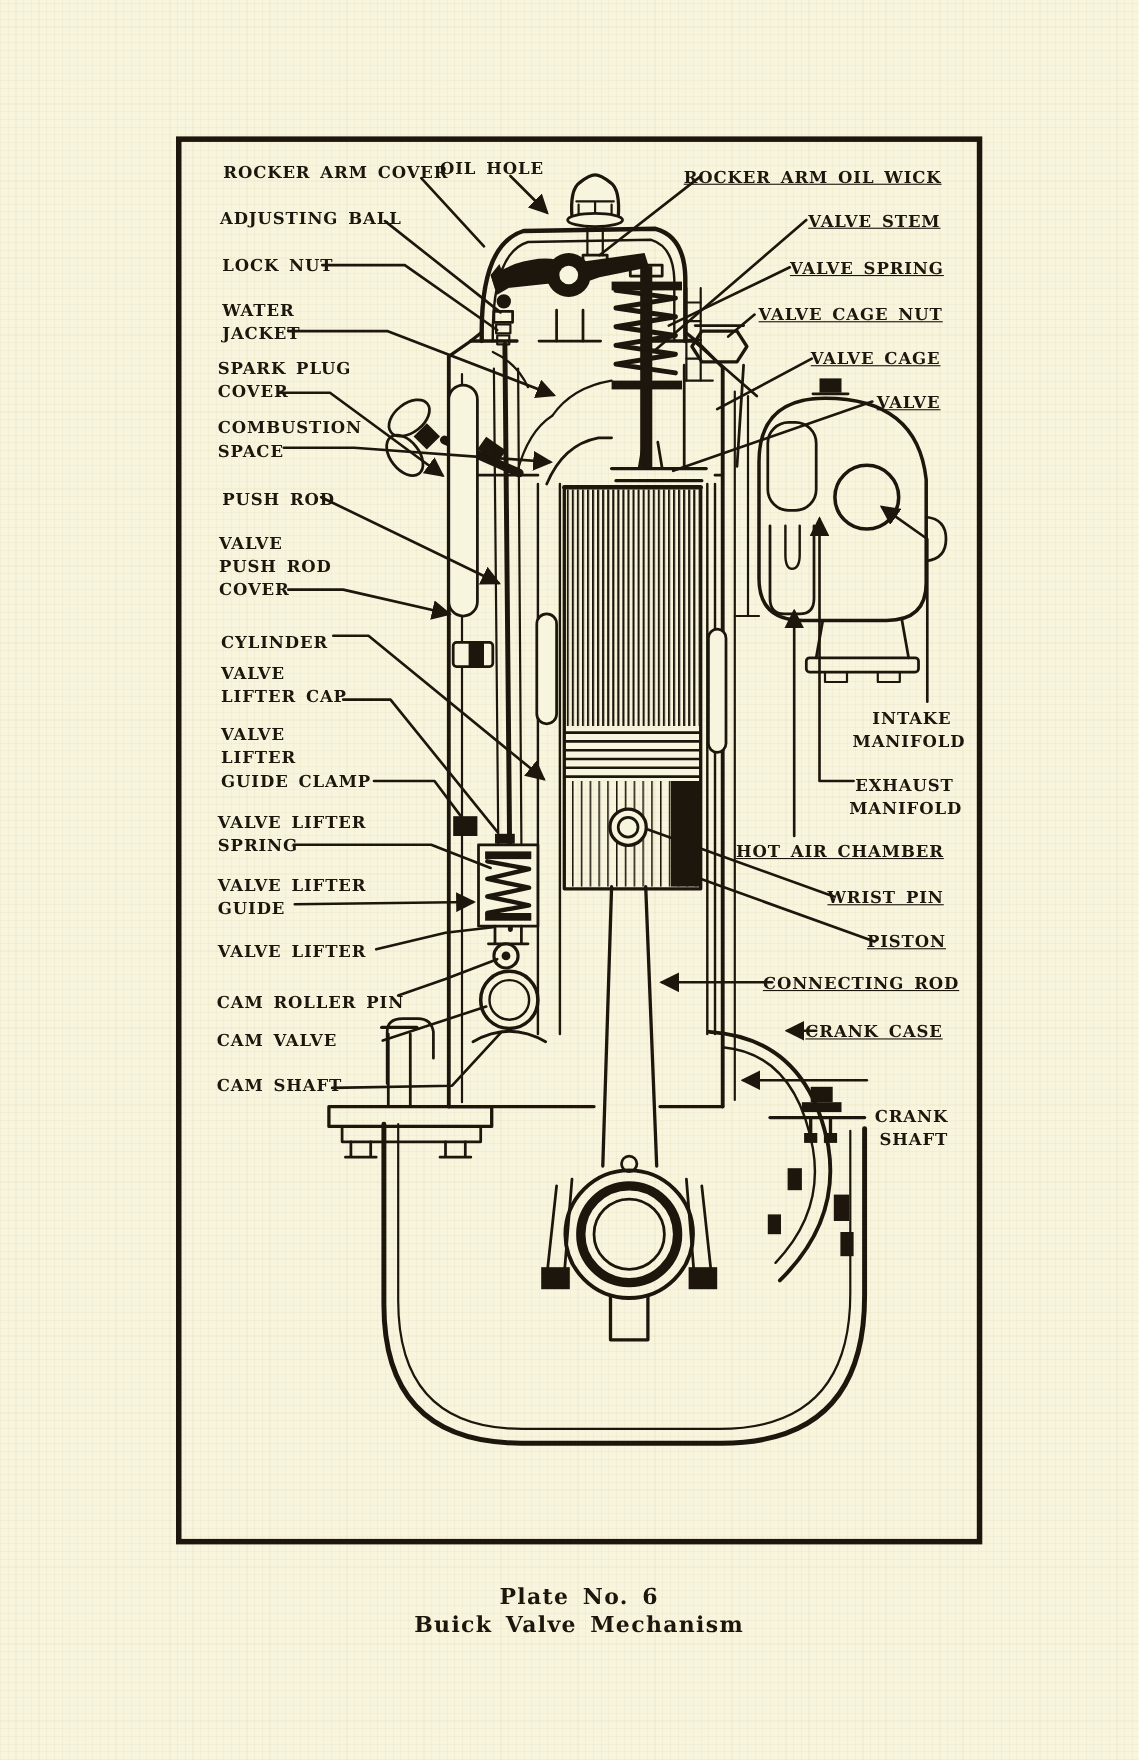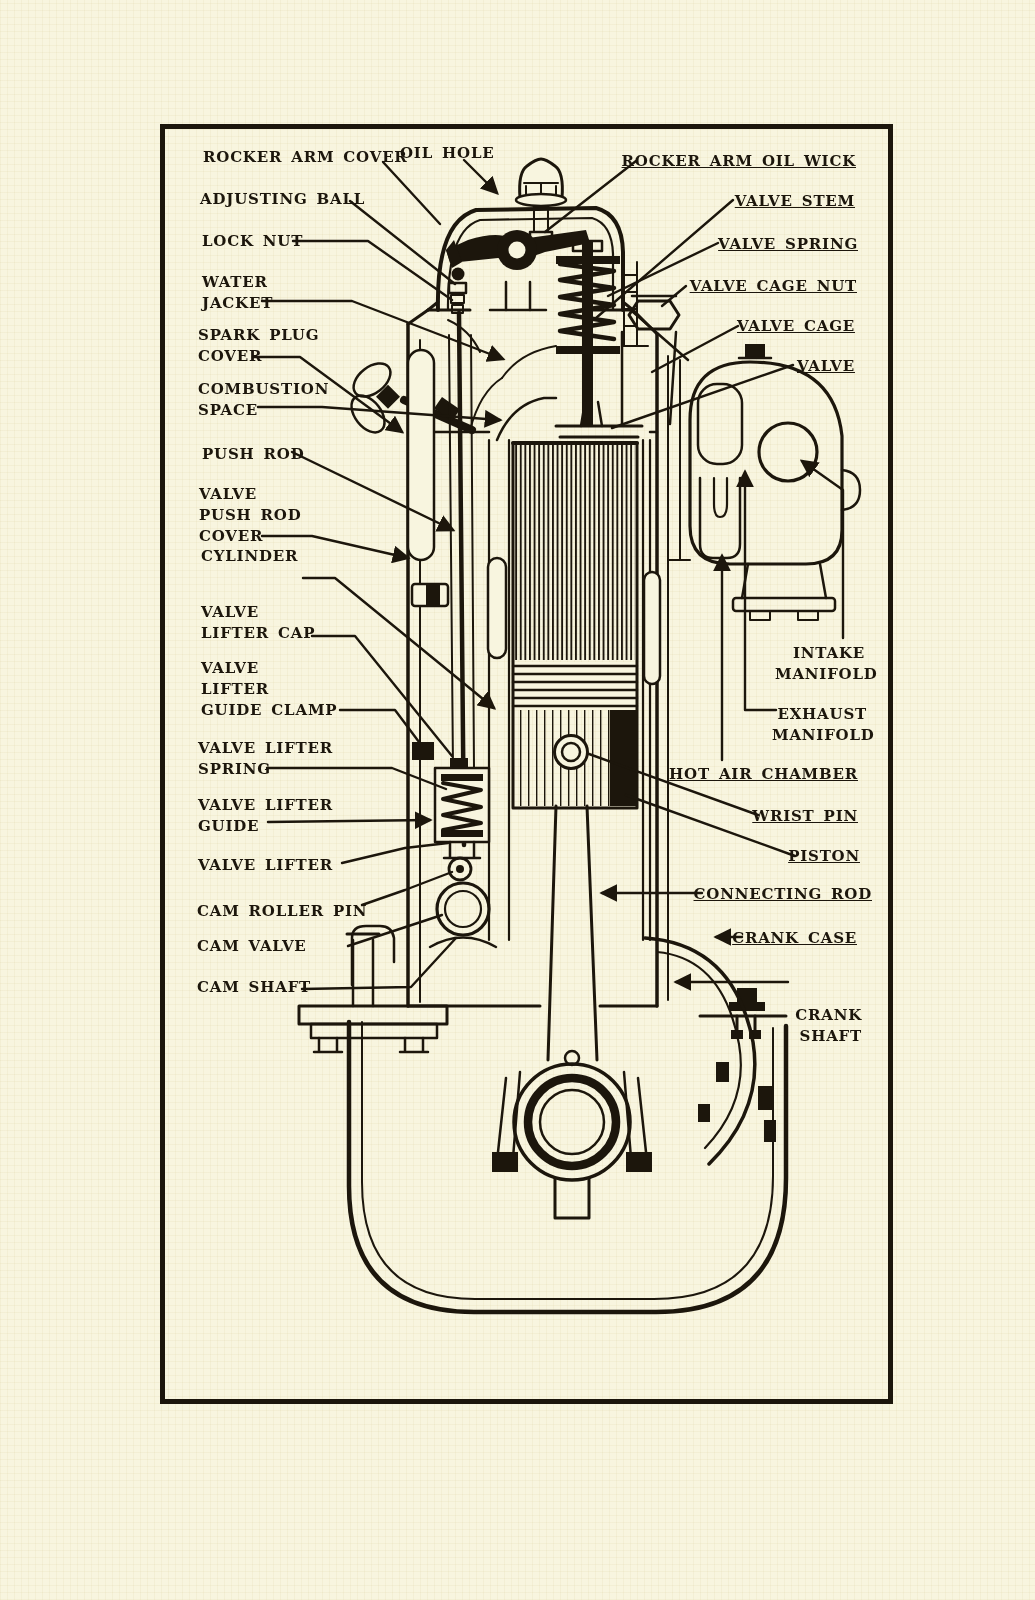--- a/index.html
+++ b/index.html
@@ -274,21 +274,21 @@
   <div class="lbl" style="left:202px;top:272px">WATER
 JACKET</div>
   <div class="lbl" style="left:198px;top:325px">SPARK PLUG
 COVER</div>
   <div class="lbl" style="left:198px;top:379px">COMBUSTION
 SPACE</div>
   <div class="lbl" style="left:202px;top:444px">PUSH ROD</div>
   <div class="lbl" style="left:199px;top:484px">VALVE
 PUSH ROD
 COVER</div>
-  <div class="lbl" style="left:201px;top:546px">CYLINDER</div>
+  <div class="lbl" style="left:201px;top:574px">CYLINDER</div>
   <div class="lbl" style="left:201px;top:602px">VALVE
 LIFTER CAP</div>
   <div class="lbl" style="left:201px;top:658px">VALVE
 LIFTER
 GUIDE CLAMP</div>
   <div class="lbl" style="left:198px;top:738px">VALVE LIFTER
 SPRING</div>
   <div class="lbl" style="left:198px;top:795px">VALVE LIFTER
 GUIDE</div>
   <div class="lbl" style="left:198px;top:855px">VALVE LIFTER</div>
@@ -307,14 +307,18 @@
   <div class="lbl center" style="left:772px;top:704px;width:95px">EXHAUST
 MANIFOLD</div>
   <div class="lbl right" style="right:177px;top:764px">HOT AIR CHAMBER</div>
   <div class="lbl right" style="right:177px;top:806px">WRIST PIN</div>
   <div class="lbl right" style="right:175px;top:846px">PISTON</div>
   <div class="lbl right" style="right:163px;top:884px">CONNECTING ROD</div>
   <div class="lbl right" style="right:178px;top:928px">CRANK CASE</div>
   <div class="lbl center" style="left:790px;top:1005px;width:72px">CRANK
 SHAFT</div>
 
+  <div class="caption">
+    <div class="cap1">Plate No. 6</div>
+    <div class="cap2">Buick Valve Mechanism</div>
+  </div>
 
 </div>
 
 </body></html>

